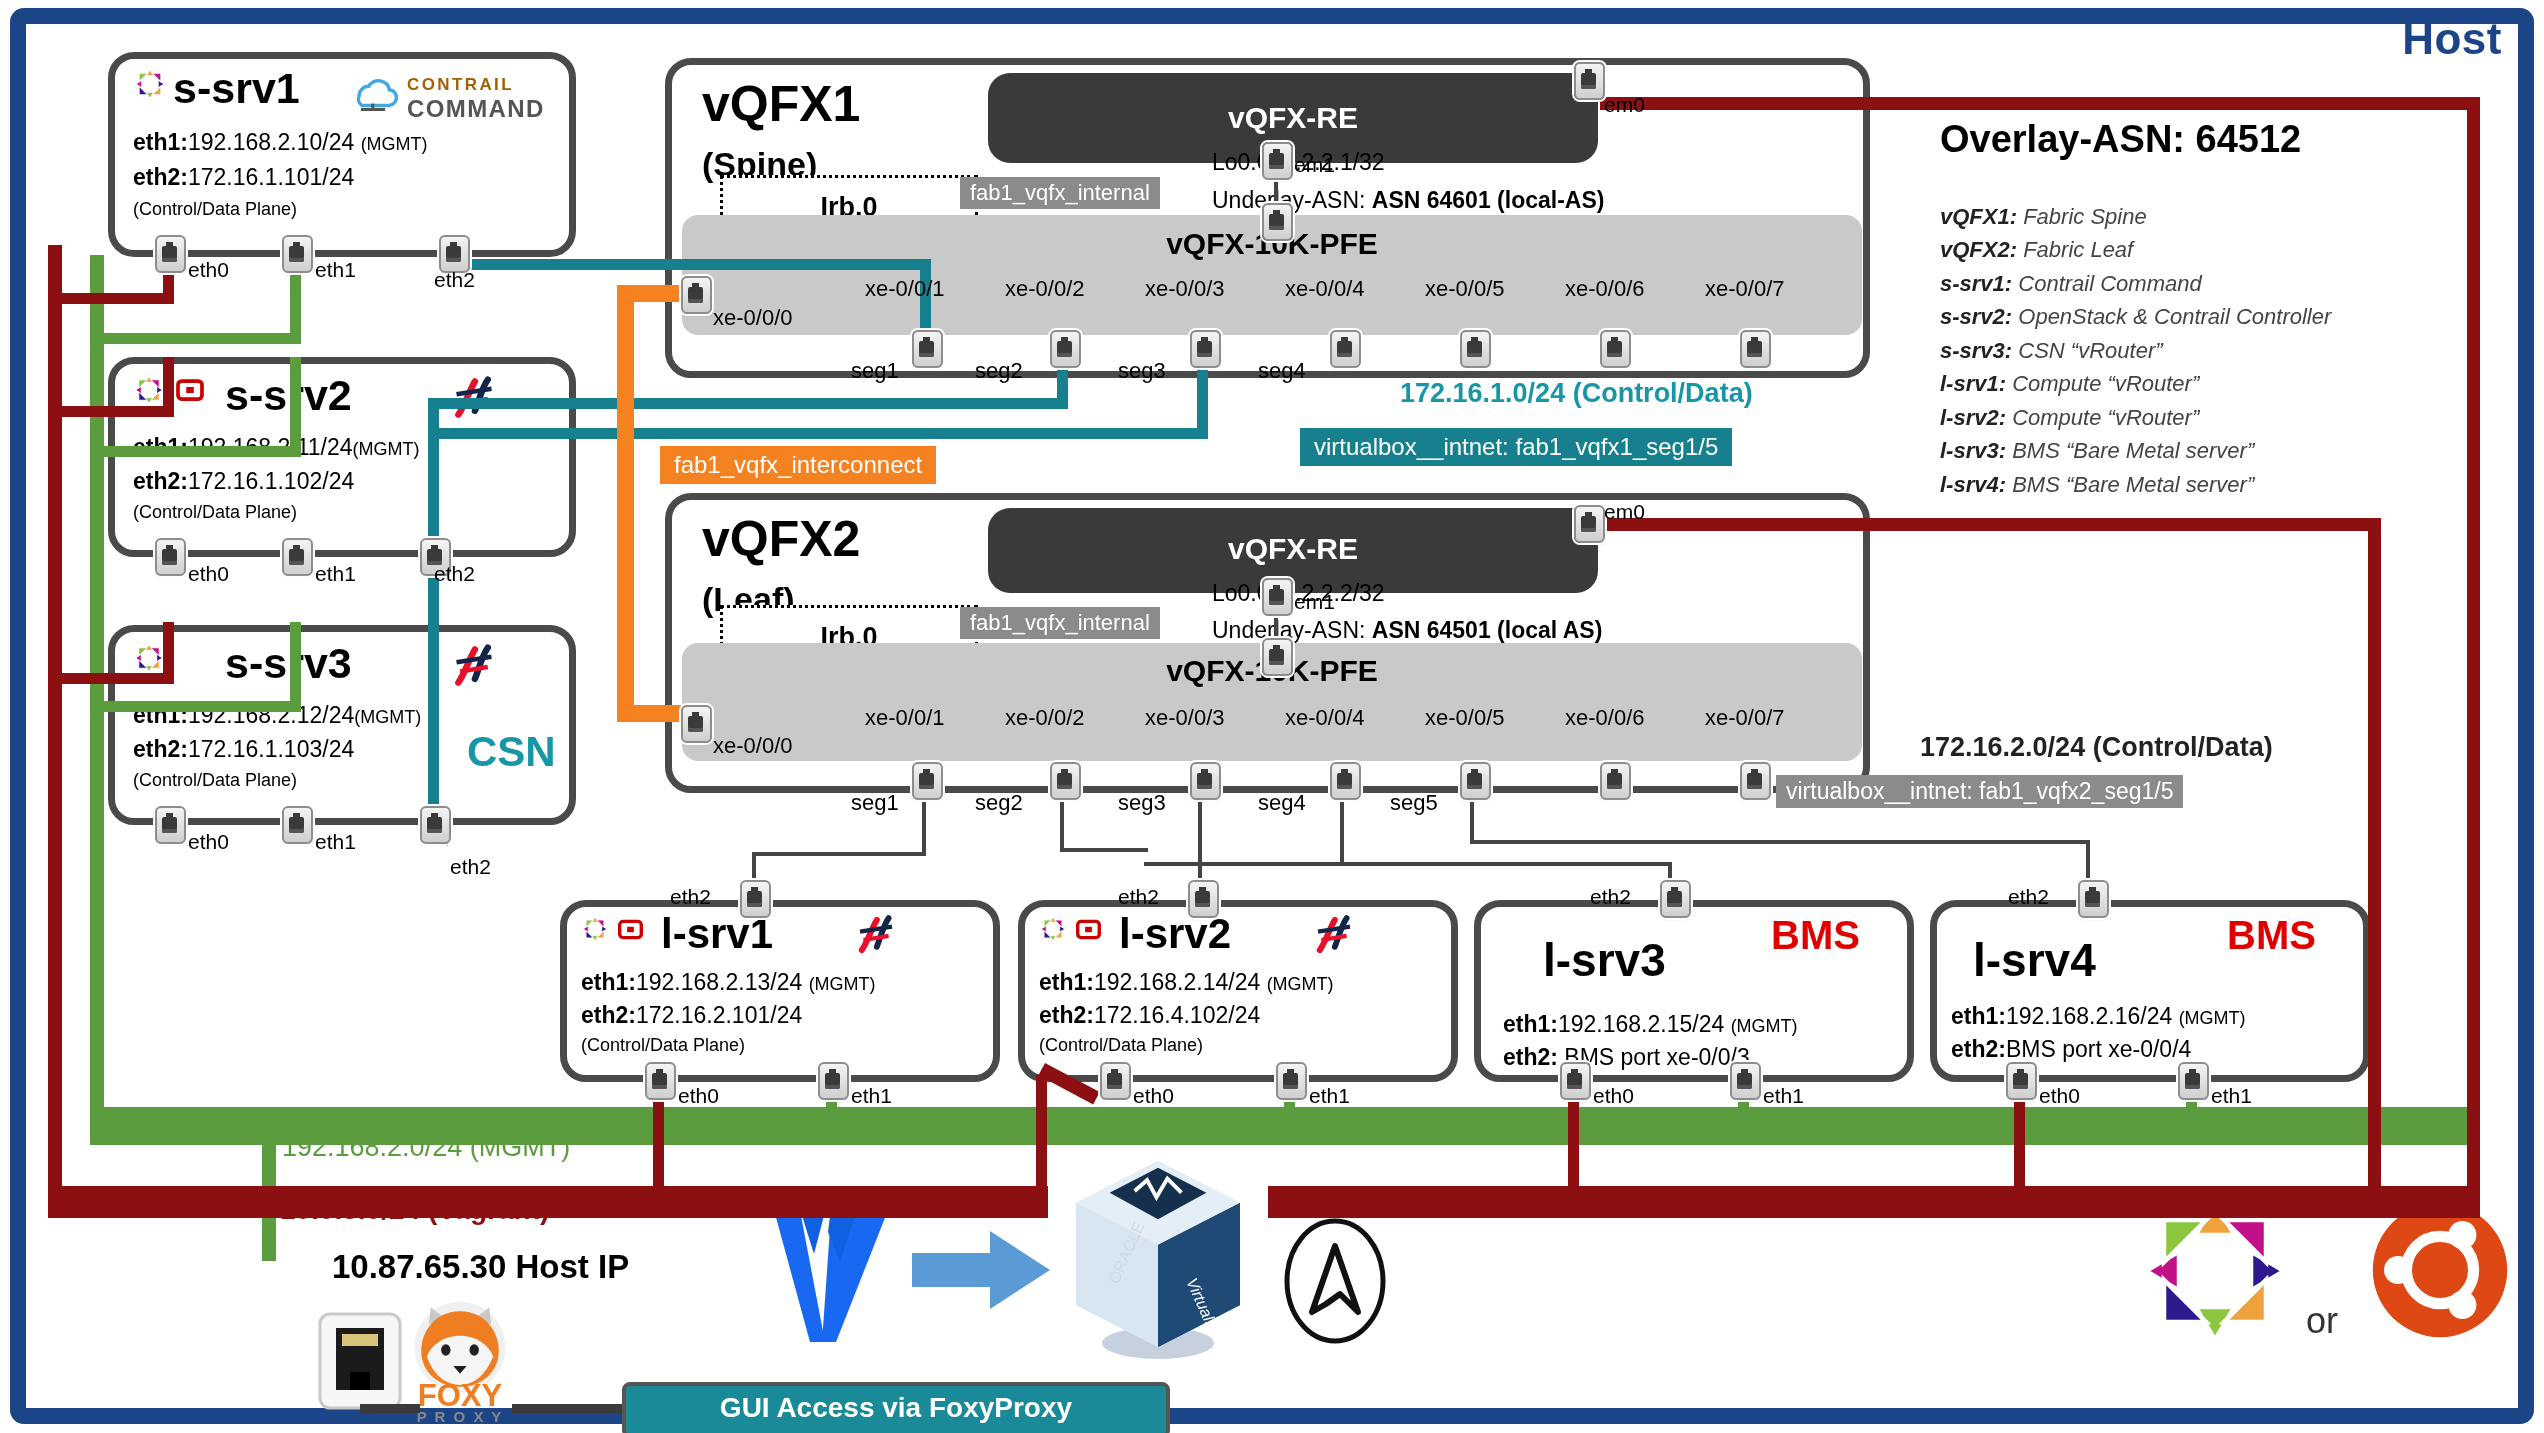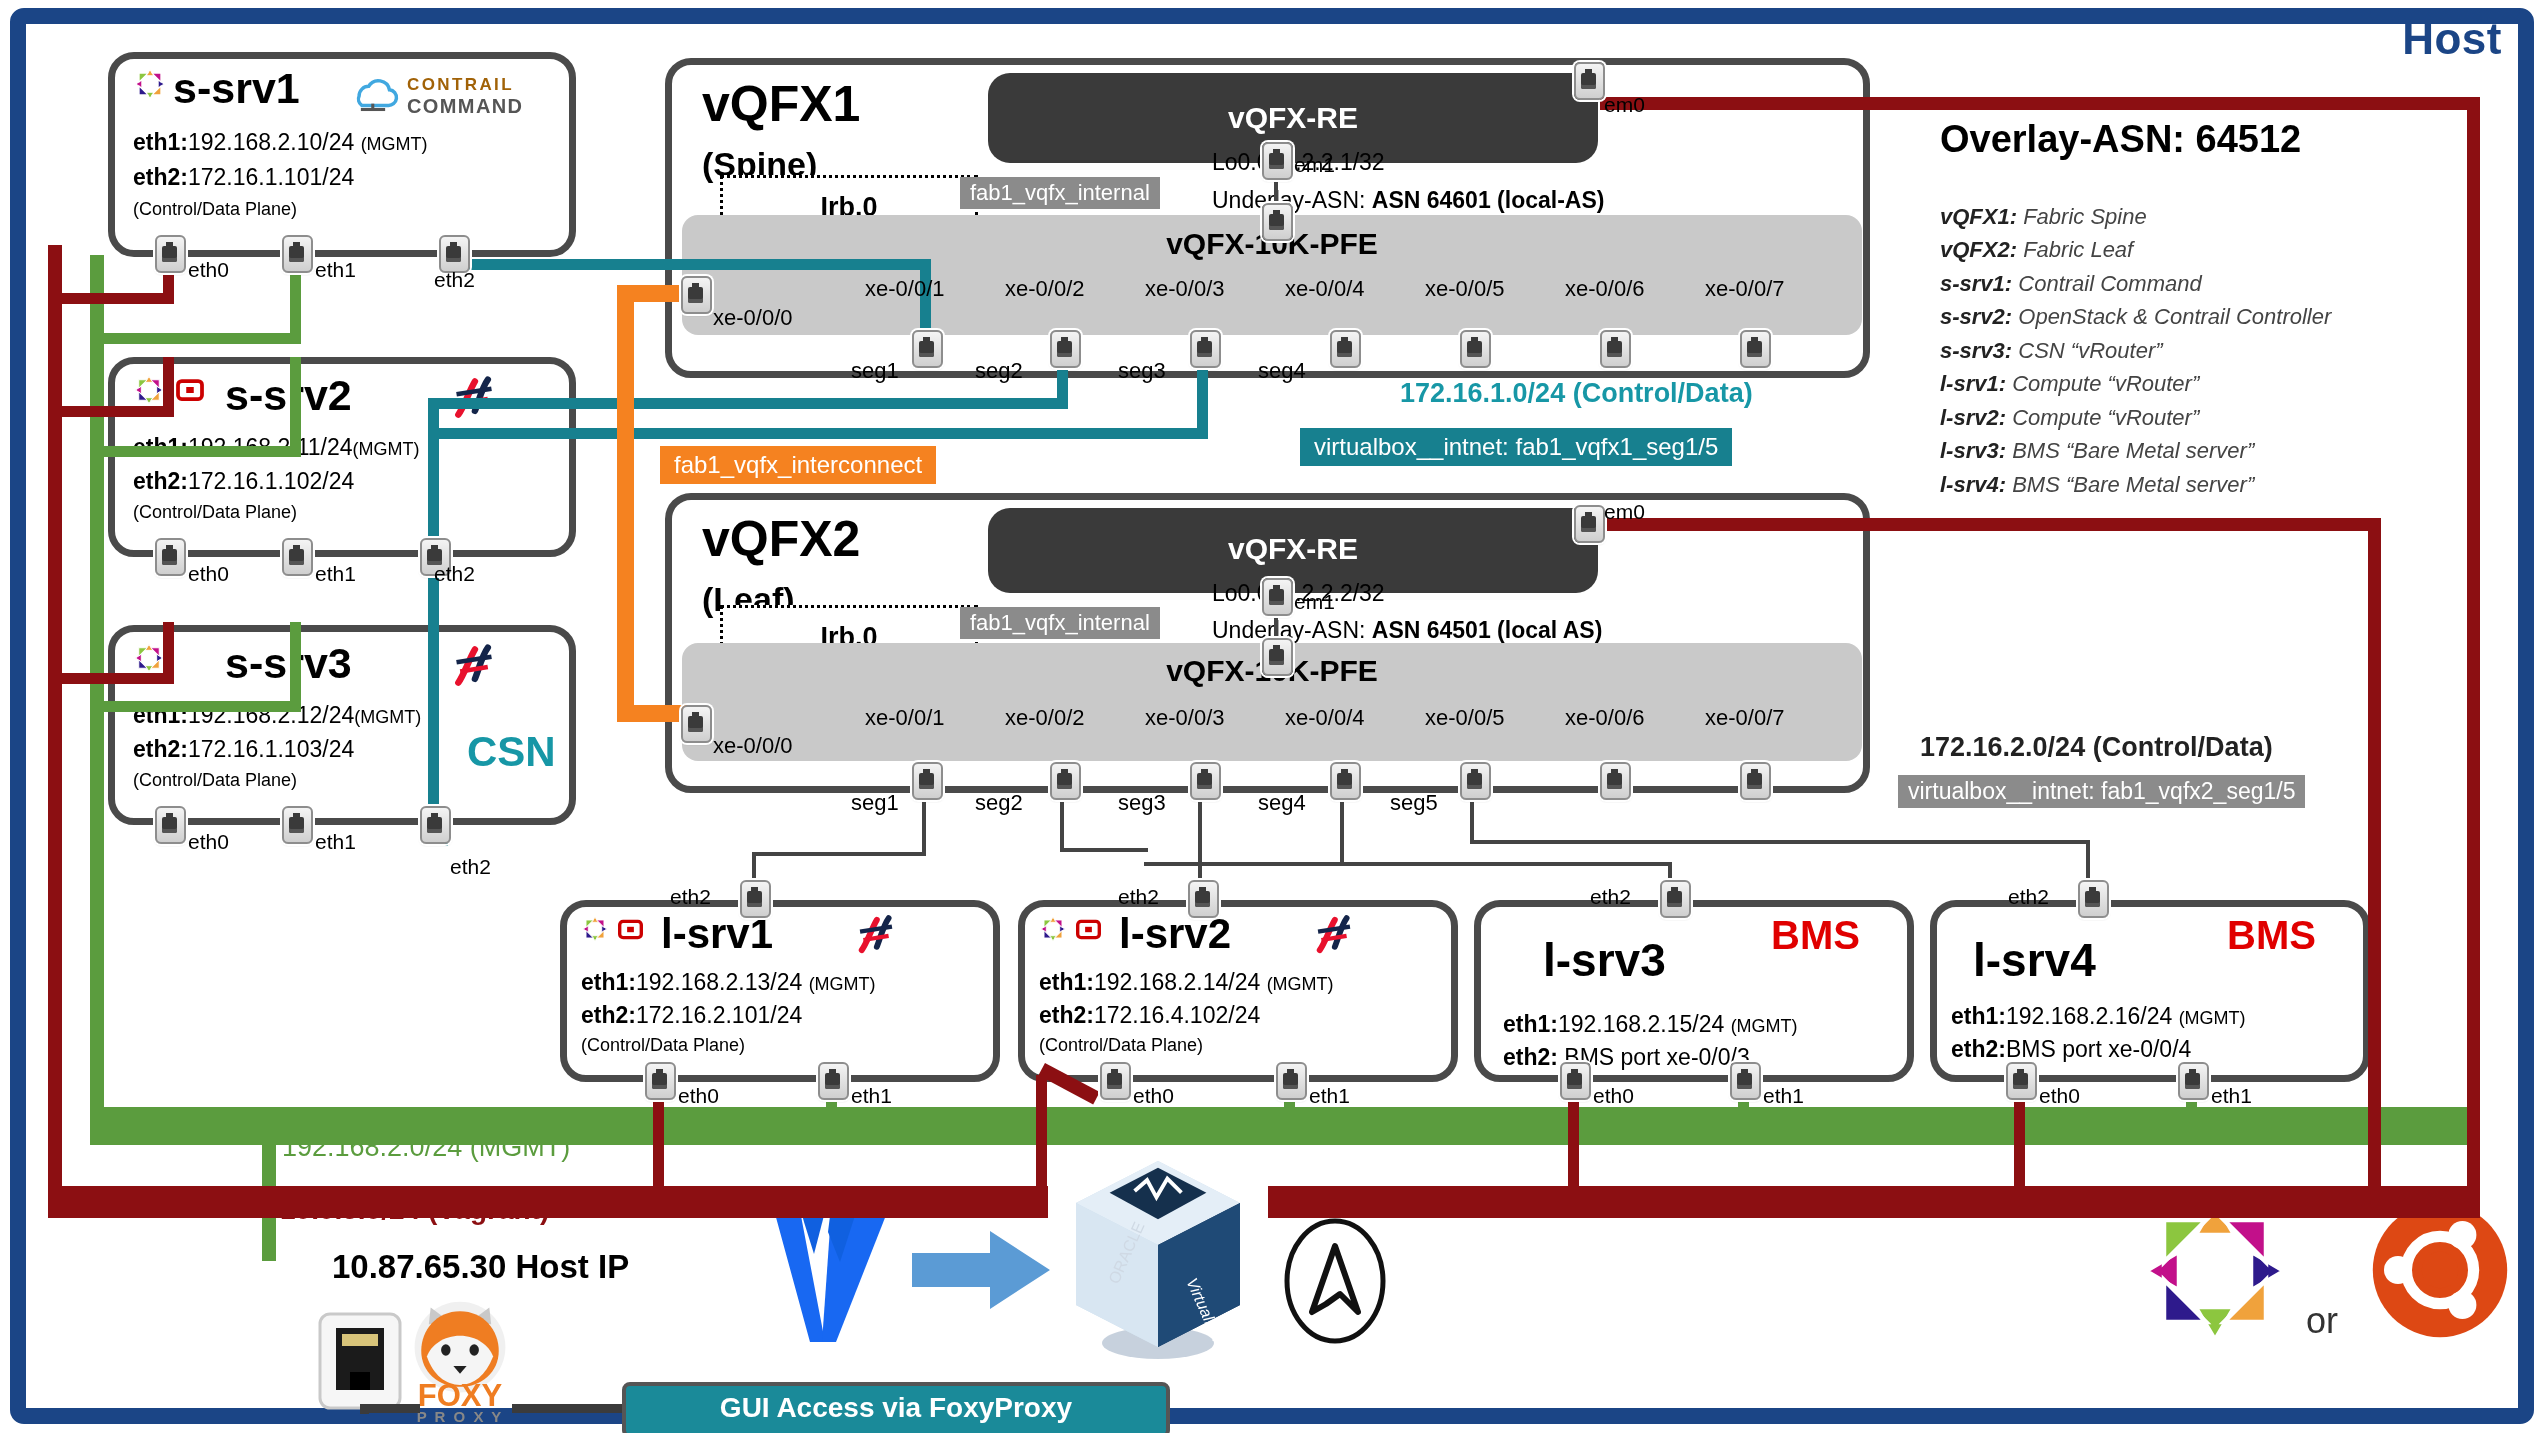--- a/index.html
+++ b/index.html
@@ -145,21 +145,21 @@
       </svg>
     </div>
     <div class="srv-title" style="position:absolute;left:58px;top:8px;">s-srv1</div>
 
     <svg width="52" height="44" viewBox="0 0 60 50" style="position:absolute;left:232px;top:14px;">
       <path d="M14 26 a11 11 0 0 1 11 -11 a13 13 0 0 1 24 4 a9 9 0 0 1 -2 18 h-30 a9 9 0 0 1 -3 -11z" fill="none" stroke="#41a8e0" stroke-width="4"></path>
       <rect x="16" y="40" width="28" height="3.5" fill="#555"></rect>
       <rect x="28" y="35" width="3.5" height="6" fill="#555"></rect>
     </svg>
     <div style="position:absolute;left:292px;top:16px;font-size:17px;letter-spacing:2.4px;color:#a16207;font-weight:bold;">CONTRAIL</div>
-    <div style="position:absolute;left:292px;top:36px;font-size:20px;letter-spacing:1.4px;color:#555;font-weight:bold;">COMMAND</div>
+    <div style="position:absolute;left:292px;top:36px;font-size:24px;letter-spacing:1.4px;color:#555;font-weight:bold;">COMMAND</div>
 
     <div class="srv-line" style="position:absolute;left:18px;top:70px;">
       <b>eth1:</b><span>192.168.2.10/24</span>
       <span class="sm">(MGMT)</span>
     </div>
     <div class="srv-line" style="position:absolute;left:18px;top:105px;">
       <b>eth2:</b><span>172.16.1.101/24</span>
     </div>
     <div class="srv-line sm" style="position:absolute;left:18px;top:140px;">(Control/Data Plane)</div>
   </div>
@@ -358,21 +358,21 @@
   <div class="nic" style="left:1600px;top:762px;"></div>
   <div class="nic" style="left:1740px;top:762px;"></div>
 
   <div class="portlbl" style="left:851px;top:790px;">seg1</div>
   <div class="portlbl" style="left:975px;top:790px;">seg2</div>
   <div class="portlbl" style="left:1118px;top:790px;">seg3</div>
   <div class="portlbl" style="left:1258px;top:790px;">seg4</div>
   <div class="portlbl" style="left:1390px;top:790px;">seg5</div>
 
   <div class="netlbl-dark" style="left:1920px;top:732px;">172.16.2.0/24 (Control/Data)</div>
-  <div class="tag-gray" style="left:1898px;top:775px;font-size:23px;">virtualbox__intnet: fab1_vqfx2_seg1/5</div>
+  <div class="tag-gray" style="left:1776px;top:775px;font-size:23px;">virtualbox__intnet: fab1_vqfx2_seg1/5</div>
 
   <div class="bus" style="left:922px;top:796px;width:4px;height:60px;background:#444;"></div>
   <div class="bus" style="left:752px;top:852px;width:172px;height:4px;background:#444;"></div>
   <div class="bus" style="left:752px;top:852px;width:4px;height:38px;background:#444;"></div>
 
   <div class="bus" style="left:1060px;top:796px;width:4px;height:56px;background:#444;"></div>
   <div class="bus" style="left:1060px;top:848px;width:88px;height:4px;background:#444;"></div>
   <div class="bus" style="left:1198px;top:796px;width:4px;height:94px;background:#444;"></div>
 
   <div class="bus" style="left:1340px;top:796px;width:4px;height:66px;background:#444;"></div>

